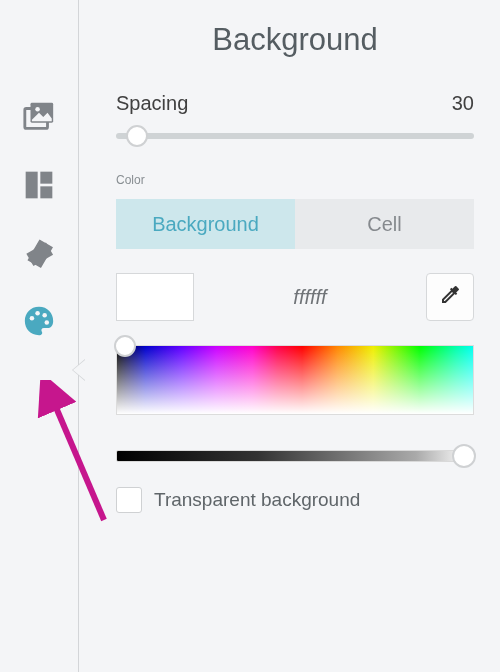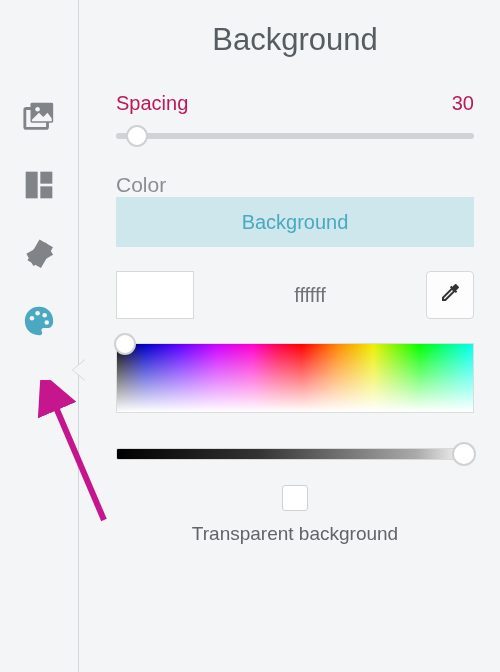--- a/index.html
+++ b/index.html
@@ -82,21 +82,21 @@
   color: #555d62;
   margin-bottom: 34px;
 }
 .section {
   margin-bottom: 28px;
 }
 .row-head {
   display: flex;
   justify-content: space-between;
   font-size: 20px;
-  color: #be185d;
+  color: #404040;
   margin-bottom: 10px;
 }
 .slider {
   position: relative;
   height: 20px;
 }
 .track {
   position: absolute;
   top: 8px;
   left: 0;
@@ -108,22 +108,23 @@
 .knob {
   position: absolute;
   top: 0px;
   width: 22px;
   height: 22px;
   border-radius: 50%;
   background: #fff;
   border: 2px solid #cfd1d3;
 }
 .color-label {
-  font-size: 21px;
+  font-size: 12px;
   color: #888e92;
+  margin-bottom: 12px;
 }
 .tabs {
   display: flex;
   height: 50px;
   margin-bottom: 24px;
 }
 .tab {
   flex: 1;
   display: flex;
   align-items: center;
@@ -137,20 +138,21 @@
 }
 .tab.inactive {
   background: #e8eaec;
   color: #868a8e;
 }
 .swatch-row {
   display: flex;
   align-items: center;
   gap: 18px;
   margin-bottom: 14px;
+  font-style: italic;
 }
 .swatch {
   width: 78px;
   height: 48px;
   background: #fff;
   border: 1px solid #d6d8da;
 }
 .hexval {
   flex: 1;
   font-size: 20px;
@@ -219,21 +221,20 @@
   width: 24px;
   height: 24px;
   border-radius: 50%;
   background: #fff;
   border: 2px solid #cfd1d3;
 }
 .checkrow {
   display: flex;
   align-items: center;
   gap: 12px;
-  flex-direction: column;
 }
 .checkbox {
   width: 26px;
   height: 26px;
   border: 1px solid #cfd1d3;
   border-radius: 3px;
   background: #fff;
 }
 .checklabel {
   font-size: 19px;
@@ -298,20 +299,21 @@
       <div class="track"></div>
       <div class="knob" style="left:6%;margin-left:-11px;"></div>
     </div>
   </div>
 
 
   <div class="color-label">Color</div>
 
   <div class="tabs">
     <div class="tab active">Background</div>
+    <div class="tab inactive">Cell</div>
   </div>
 
   <div class="swatch-row">
     <div class="swatch"></div>
     <div class="hexval">ffffff</div>
     <div class="eyedrop">
       <span>
         <svg viewBox="0 0 24 24" width="24" height="24" fill="#333">
           <path d="M20.71 5.63 18.37 3.29a1 1 0 0 0-1.41 0l-2.54 2.54-1.09-1.09-1.41 1.41 1.09 1.09L4 16.25V20h3.75l9.01-9.01 1.09 1.09 1.41-1.41-1.09-1.09 2.54-2.54a1 1 0 0 0 0-1.41ZM6.92 18H6v-.92l8.06-8.06.92.92L6.92 18Z"></path>
         </svg>

